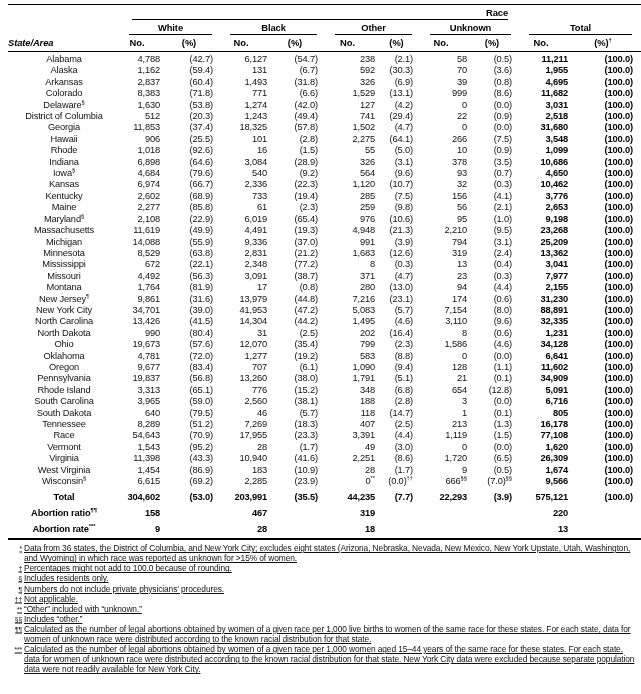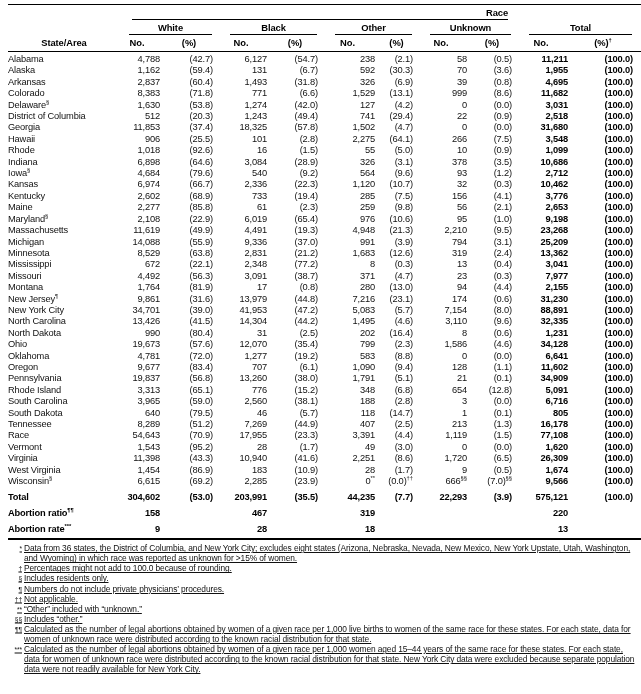--- a/index.html
+++ b/index.html
@@ -27,29 +27,29 @@
   .grp-row th .grpline{
     border-bottom:1.2px solid #000;margin:0 9px;
     padding:2px 0 1px;
   }
   .sub-row th{
     border-bottom:1.6px solid #000;text-align:center;
     padding:2px 14px 2.5px 0;
   }
   .sub-row th.pct{padding-right:11px;}
   .state-h{
-    vertical-align:bottom;text-align:center;
-    border-bottom:1.6px solid #000;padding:0 0 2.5px 0;
+    vertical-align:bottom;text-align:left;
+    border-bottom:1.6px solid #000;padding:0 0 2.5px 0;font-style:italic;
   }
   td{
     font-size:9.3px;line-height:11.4px;height:11.4px;
     padding:0 8px 0 0;text-align:right;white-space:nowrap;
     color:#111;letter-spacing:-0.15px;
   }
-  td.state{text-align:left;padding:0;}
+  td.state{text-align:center;padding:0;}
   td.tcol{font-weight:bold;color:#000;}
   tr.first td{padding-top:2.5px;}
   tr.summary td{font-weight:bold;color:#000;padding-top:4.5px;}
   tr.last td{border-bottom:2.2px solid #000;padding-bottom:3px;}
   sup{font-size:0.62em;line-height:0;vertical-align:super;letter-spacing:0;}
   .footnotes{margin-top:3px;width:627px;color:#111;}
   .fn{display:flex;font-size:8.4px;line-height:10.1px;letter-spacing:-0.1px;text-decoration:underline;}
   .fn .mk{
     flex:0 0 14px;text-align:right;padding-right:2px;
     font-size:6.6px;line-height:9px;transform:translateY(0.5px);
@@ -246,22 +246,22 @@
         </tr>
         <tr class="">
           <td class="state">Iowa<sup>§</sup></td>
           <td class="num">4,684</td>
           <td class="num">(79.6)</td>
           <td class="num">540</td>
           <td class="num">(9.2)</td>
           <td class="num">564</td>
           <td class="num">(9.6)</td>
           <td class="num">93</td>
-          <td class="num">(1.2)</td>
-          <td class="num tcol">2,712</td>
+          <td class="num">(0.7)</td>
+          <td class="num tcol">4,650</td>
           <td class="num tcol">(100.0)</td>
         </tr>
         <tr class="">
           <td class="state">Kansas</td>
           <td class="num">6,974</td>
           <td class="num">(66.7)</td>
           <td class="num">2,336</td>
           <td class="num">(22.3)</td>
           <td class="num">1,120</td>
           <td class="num">(10.7)</td>
@@ -528,21 +528,21 @@
           <td class="num">1</td>
           <td class="num">(0.1)</td>
           <td class="num tcol">805</td>
           <td class="num tcol">(100.0)</td>
         </tr>
         <tr class="">
           <td class="state">Tennessee</td>
           <td class="num">8,289</td>
           <td class="num">(51.2)</td>
           <td class="num">7,269</td>
-          <td class="num">(44.9)</td>
+          <td class="num">(18.3)</td>
           <td class="num">407</td>
           <td class="num">(2.5)</td>
           <td class="num">213</td>
           <td class="num">(1.3)</td>
           <td class="num tcol">16,178</td>
           <td class="num tcol">(100.0)</td>
         </tr>
         <tr class="">
           <td class="state">Race</td>
           <td class="num">54,643</td>

